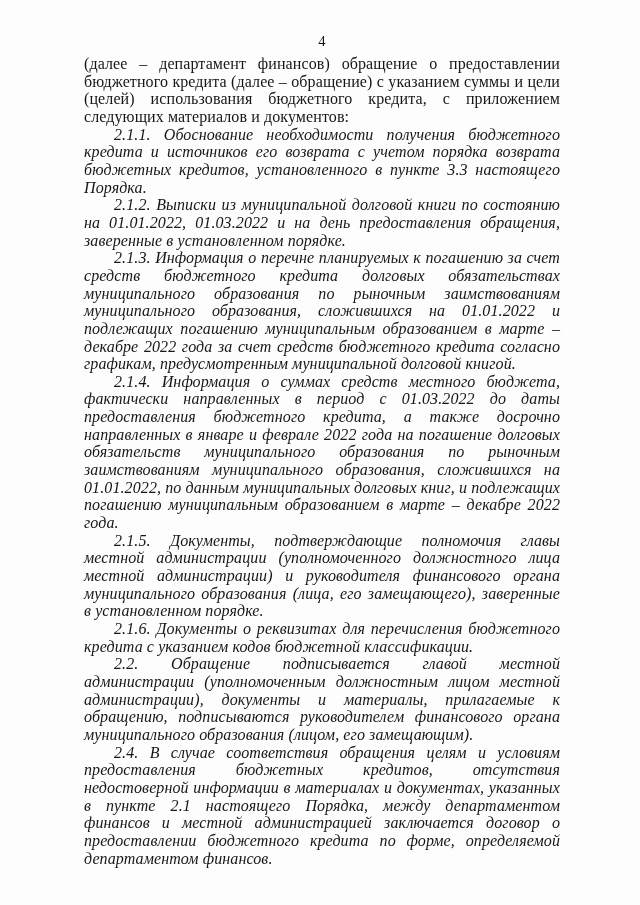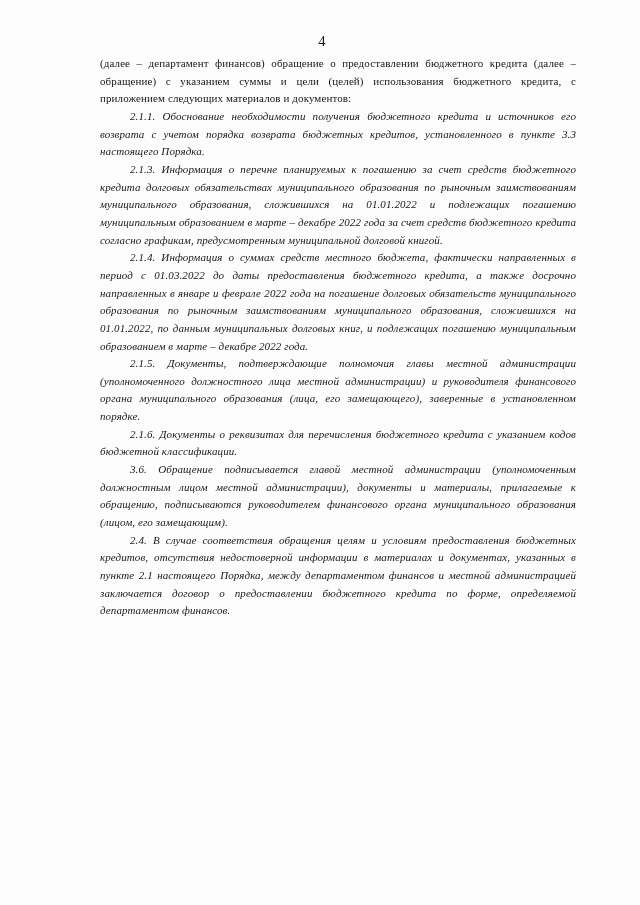--- a/index.html
+++ b/index.html
@@ -29,23 +29,23 @@
     left: 84px;
     width: 476px;
     text-align: center;
     font-size: 14.6px;
     line-height: 17.6px;
     color: #161616;
   }
   .content {
     position: absolute;
     top: 55px;
-    left: 100px;
+    left: 84px;
     width: 476px;
-    font-size: 11px;
+    font-size: 16px;
     line-height: 17.65px;
     text-align: justify;
     text-justify: inter-word;
     color: #161616;
     letter-spacing: 0.1px;
   }
   .content p {
     margin: 0;
     padding: 0;
   }
@@ -55,20 +55,21 @@
   }
 </style>
 </head>
 <body>
 
 <div class="page">
   <div class="page-number">4</div>
   <div class="content" id="paragraphs">
       <p class="">(далее – департамент финансов) обращение о предоставлении бюджетного кредита (далее – обращение) с указанием суммы и цели (целей) использования бюджетного кредита, с приложением следующих материалов и документов:</p>
       <p class="indent">2.1.1. Обоснование необходимости получения бюджетного кредита и источников его возврата с учетом порядка возврата бюджетных кредитов, установленного в пункте 3.3 настоящего Порядка.</p>
+      <p class="indent">2.1.2. Выписки из муниципальной долговой книги по состоянию на 01.01.2022, 01.03.2022 и на день предоставления обращения, заверенные в установленном порядке.</p>
       <p class="indent">2.1.3. Информация о перечне планируемых к погашению за счет средств бюджетного кредита долговых обязательствах муниципального образования по рыночным заимствованиям муниципального образования, сложившихся на 01.01.2022 и подлежащих погашению муниципальным образованием в марте – декабре 2022 года за счет средств бюджетного кредита согласно графикам, предусмотренным муниципальной долговой книгой.</p>
       <p class="indent">2.1.4. Информация о суммах средств местного бюджета, фактически направленных в период с 01.03.2022 до даты предоставления бюджетного кредита, а также досрочно направленных в январе и феврале 2022 года на погашение долговых обязательств муниципального образования по рыночным заимствованиям муниципального образования, сложившихся на 01.01.2022, по данным муниципальных долговых книг, и подлежащих погашению муниципальным образованием в марте – декабре 2022 года.</p>
       <p class="indent">2.1.5. Документы, подтверждающие полномочия главы местной администрации (уполномоченного должностного лица местной администрации) и руководителя финансового органа муниципального образования (лица, его замещающего), заверенные в установленном порядке.</p>
       <p class="indent">2.1.6. Документы о реквизитах для перечисления бюджетного кредита с указанием кодов бюджетной классификации.</p>
-      <p class="indent">3.6. Обращение подписывается главой местной администрации (уполномоченным должностным лицом местной администрации), документы и материалы, прилагаемые к обращению, подписываются руководителем финансового органа муниципального образования (лицом, его замещающим).</p>
+      <p class="indent">2.2. Обращение подписывается главой местной администрации (уполномоченным должностным лицом местной администрации), документы и материалы, прилагаемые к обращению, подписываются руководителем финансового органа муниципального образования (лицом, его замещающим).</p>
       <p class="indent">2.4. В случае соответствия обращения целям и условиям предоставления бюджетных кредитов, отсутствия недостоверной информации в материалах и документах, указанных в пункте 2.1 настоящего Порядка, между департаментом финансов и местной администрацией заключается договор о предоставлении бюджетного кредита по форме, определяемой департаментом финансов.</p>
     </div>
 </div>
 
 </body></html>

